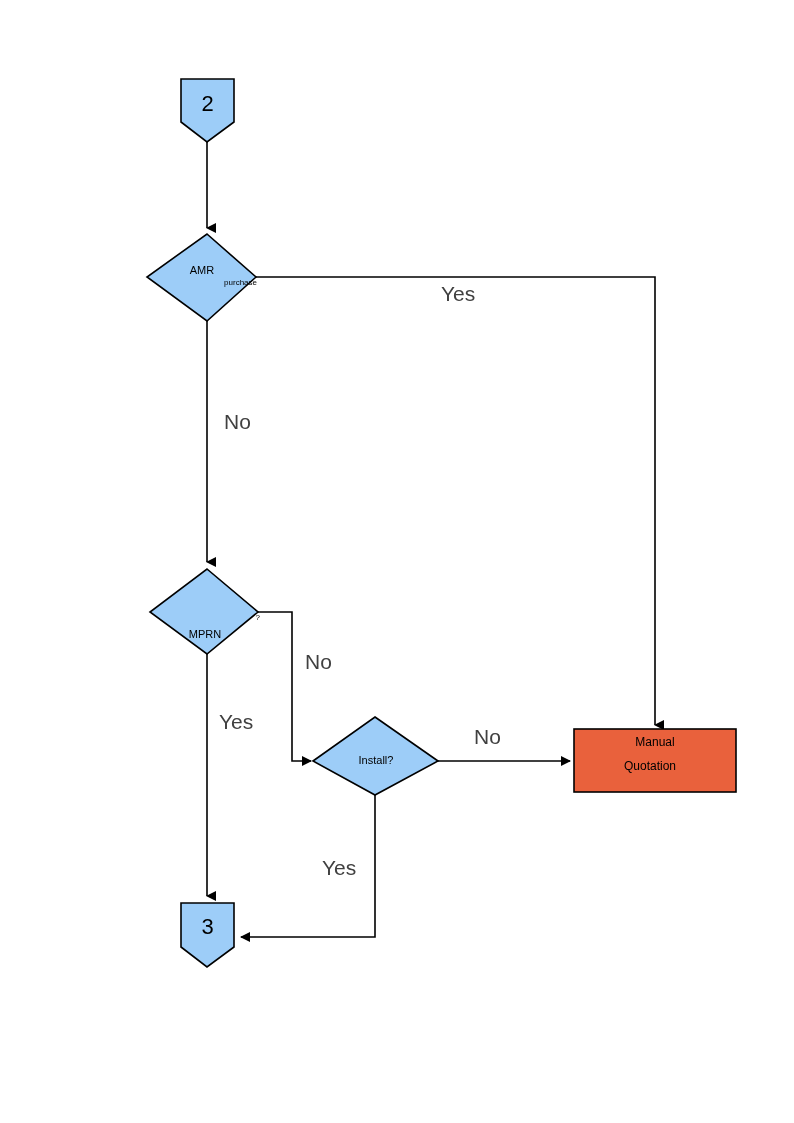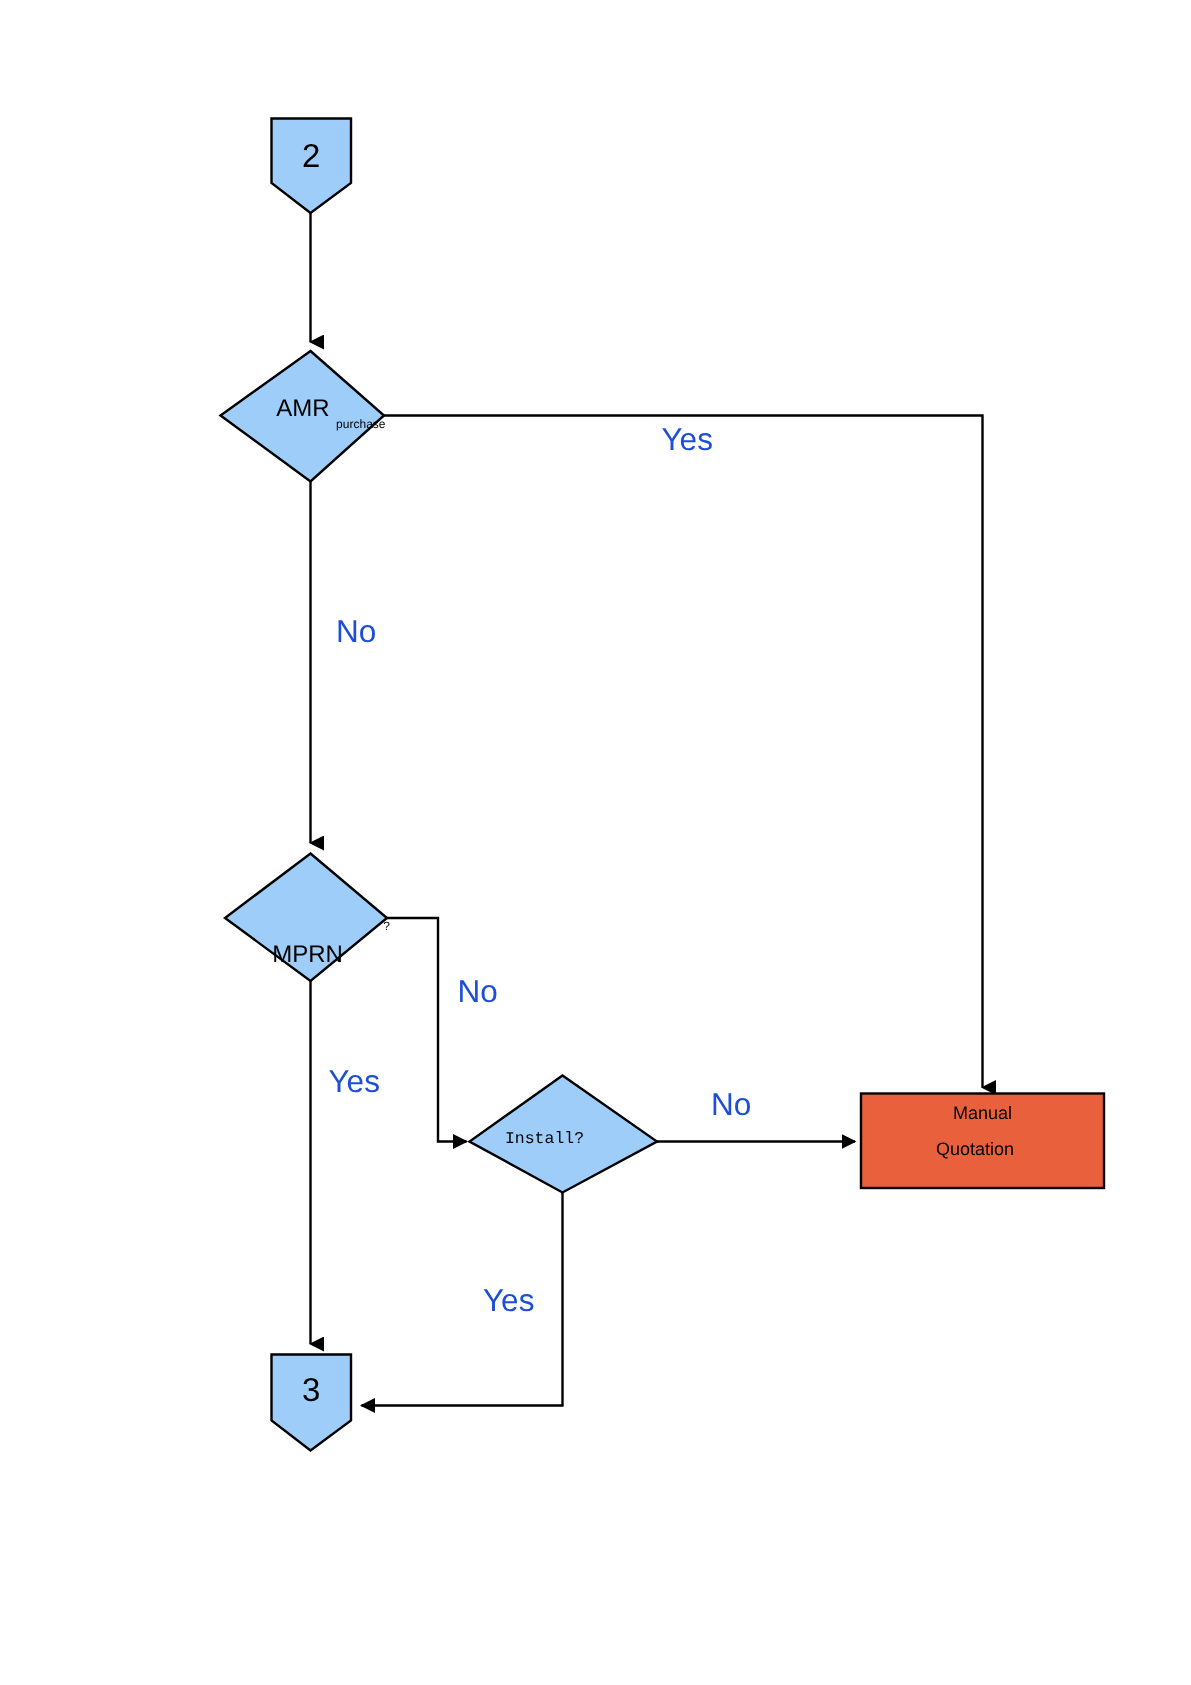--- a/index.html
+++ b/index.html
@@ -18,38 +18,38 @@
     position: absolute;
     left: 0;
     top: 0;
     width: 794px;
     height: 1123px;
   }
   .edge-label {
     position: absolute;
     font-family: "Liberation Sans", sans-serif;
     font-size: 21px;
-    color: #1d4ed8;
+    color: #404040;
     white-space: nowrap;
     line-height: 1;
   }
   .node-text {
     position: absolute;
     text-align: center;
     color: #000000;
     font-family: "Liberation Sans", sans-serif;
     line-height: 1.12;
     white-space: nowrap;
     pointer-events: none;
   }
   .terminal-num {
     font-size: 22px;
   }
   .decision-main {
-    font-size: 16px;
+    font-size: 11px;
   }
   .decision-sub {
     font-size: 8px;
     text-align: right;
   }
   .decision-single {
     font-size: 11px;
   }
   .process-text {
     font-size: 12px;
@@ -128,21 +128,21 @@
 </svg>
 
 <div class="node-text terminal-num" style="left:181px; top:92px; width:53px;">2</div>
 
 <div class="node-text decision-main" style="left:147px; top:264px; width:110px;">AMR</div>
 <div class="node-text decision-sub" style="left:147px; top:279px; width:110px;">purchase</div>
 
 <div class="node-text decision-main" style="left:150px; top:628px; width:110px;">MPRN</div>
 <div class="node-text decision-sub" style="left:150px; top:614px; width:110px;">?</div>
 
-<div class="node-text decision-single" style="left:300px; top:754px; width:126px;font-family:Liberation Mono, monospace;">Install?</div>
+<div class="node-text decision-single" style="left:313px; top:754px; width:126px;">Install?</div>
 
 <div class="node-text process-text" style="left:574px; top:736px; width:162px;">Manual</div>
 <div class="node-text process-text" style="left:574px; top:760px; width:152px;">Quotation</div>
 
 <div class="node-text terminal-num" style="left:181px; top:915px; width:53px;">3</div>
 
 <div class="edge-label" style="left:441px; top:283px;">Yes</div>
 
 <div class="edge-label" style="left:224px; top:411px;">No</div>
 

